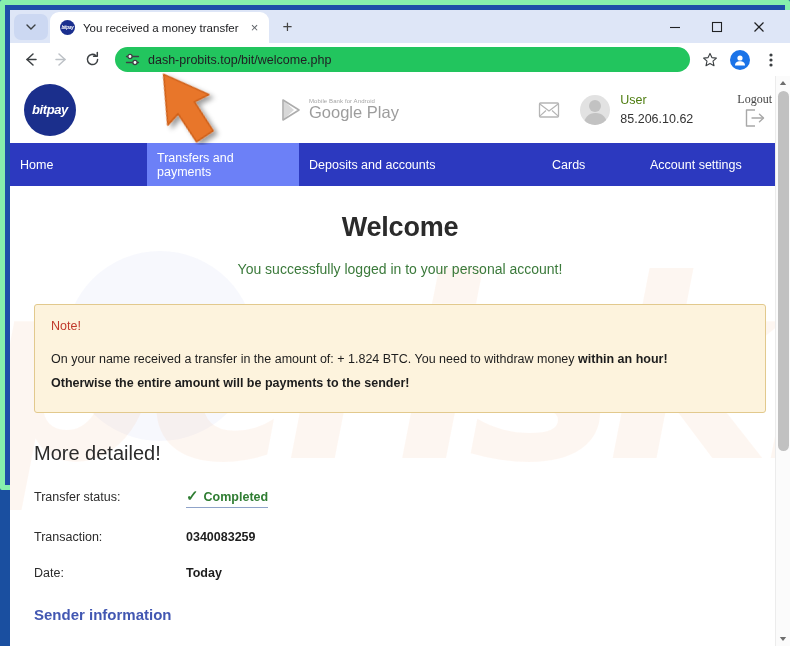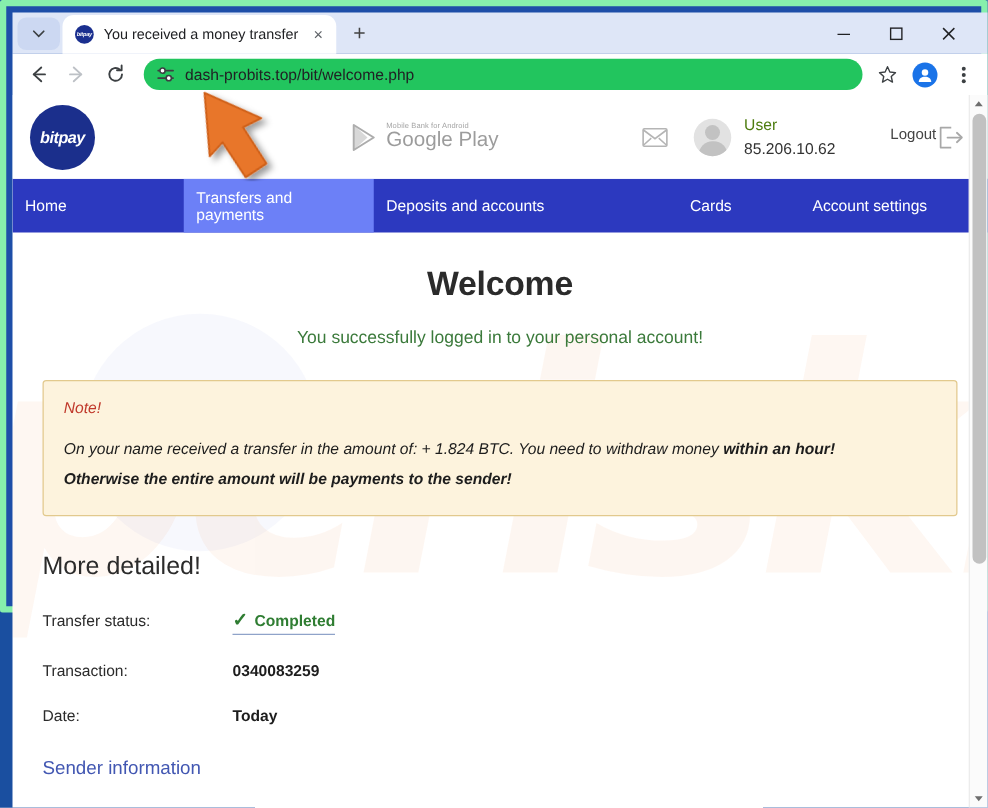--- a/index.html
+++ b/index.html
@@ -249,22 +249,22 @@
   #avatar .body {
     position: absolute; left: 3.5px; top: 18px;
     width: 23px; height: 18px;
     border-radius: 11px 11px 0 0;
     background: #c2c2c2;
   }
   #user-block { line-height: 1.45; margin-right: 44px; }
   #user-name { font-size: 12.5px; color: #4d7c0f; display:block; }
   #user-ip { font-size: 12.5px; color: #333; display:block; }
   #logout-block {
-    display: flex; flex-direction: row; 
-    cursor: pointer; gap: 1px;
+    display: flex; flex-direction: column; align-items: center;
+    cursor: pointer; gap: 1px; font-family: Liberation Serif, serif;
   }
   #logout-label { font-size: 12px; color: #444; }
 
   
   #main-nav {
     height: 43px;
     background: #2c39bf;
     display: flex;
     align-items: stretch;
   }
@@ -292,21 +292,20 @@
     font-size: 14px;
     color: #3b7a3b;
     margin-top: 18px;
   }
   #note-box {
     margin-top: 27px;
     background: #fdf3dd;
     border: 1px solid #e2c98d;
     border-radius: 3px;
     padding: 14px 16px 16px 16px;
-    font-style: italic;
   }
   #note-heading {
     color: #c0392b;
     font-size: 12.5px;
     margin-bottom: 14px;
   }
   .note-line {
     font-size: 12.5px;
     color: #1d1d1d;
     line-height: 1.95;
@@ -341,20 +340,21 @@
     border-bottom: 1px solid #8fa3c9;
     padding-bottom: 2px;
   }
   #status-check { font-size: 15px; color: #2f7d32; }
   #sender-info-link {
     display: inline-block;
     margin-top: 26px;
     font-size: 15px;
     color: #4257b2;
     cursor: pointer;
+    font-weight: bold;
   }
 
   
   #page-scrollbar {
     position: absolute;
     right: 0; top: 0;
     width: 15px; height: 570px;
     background: #fbfbfb;
     border-left: 1px solid #ececec;
     z-index: 5;

